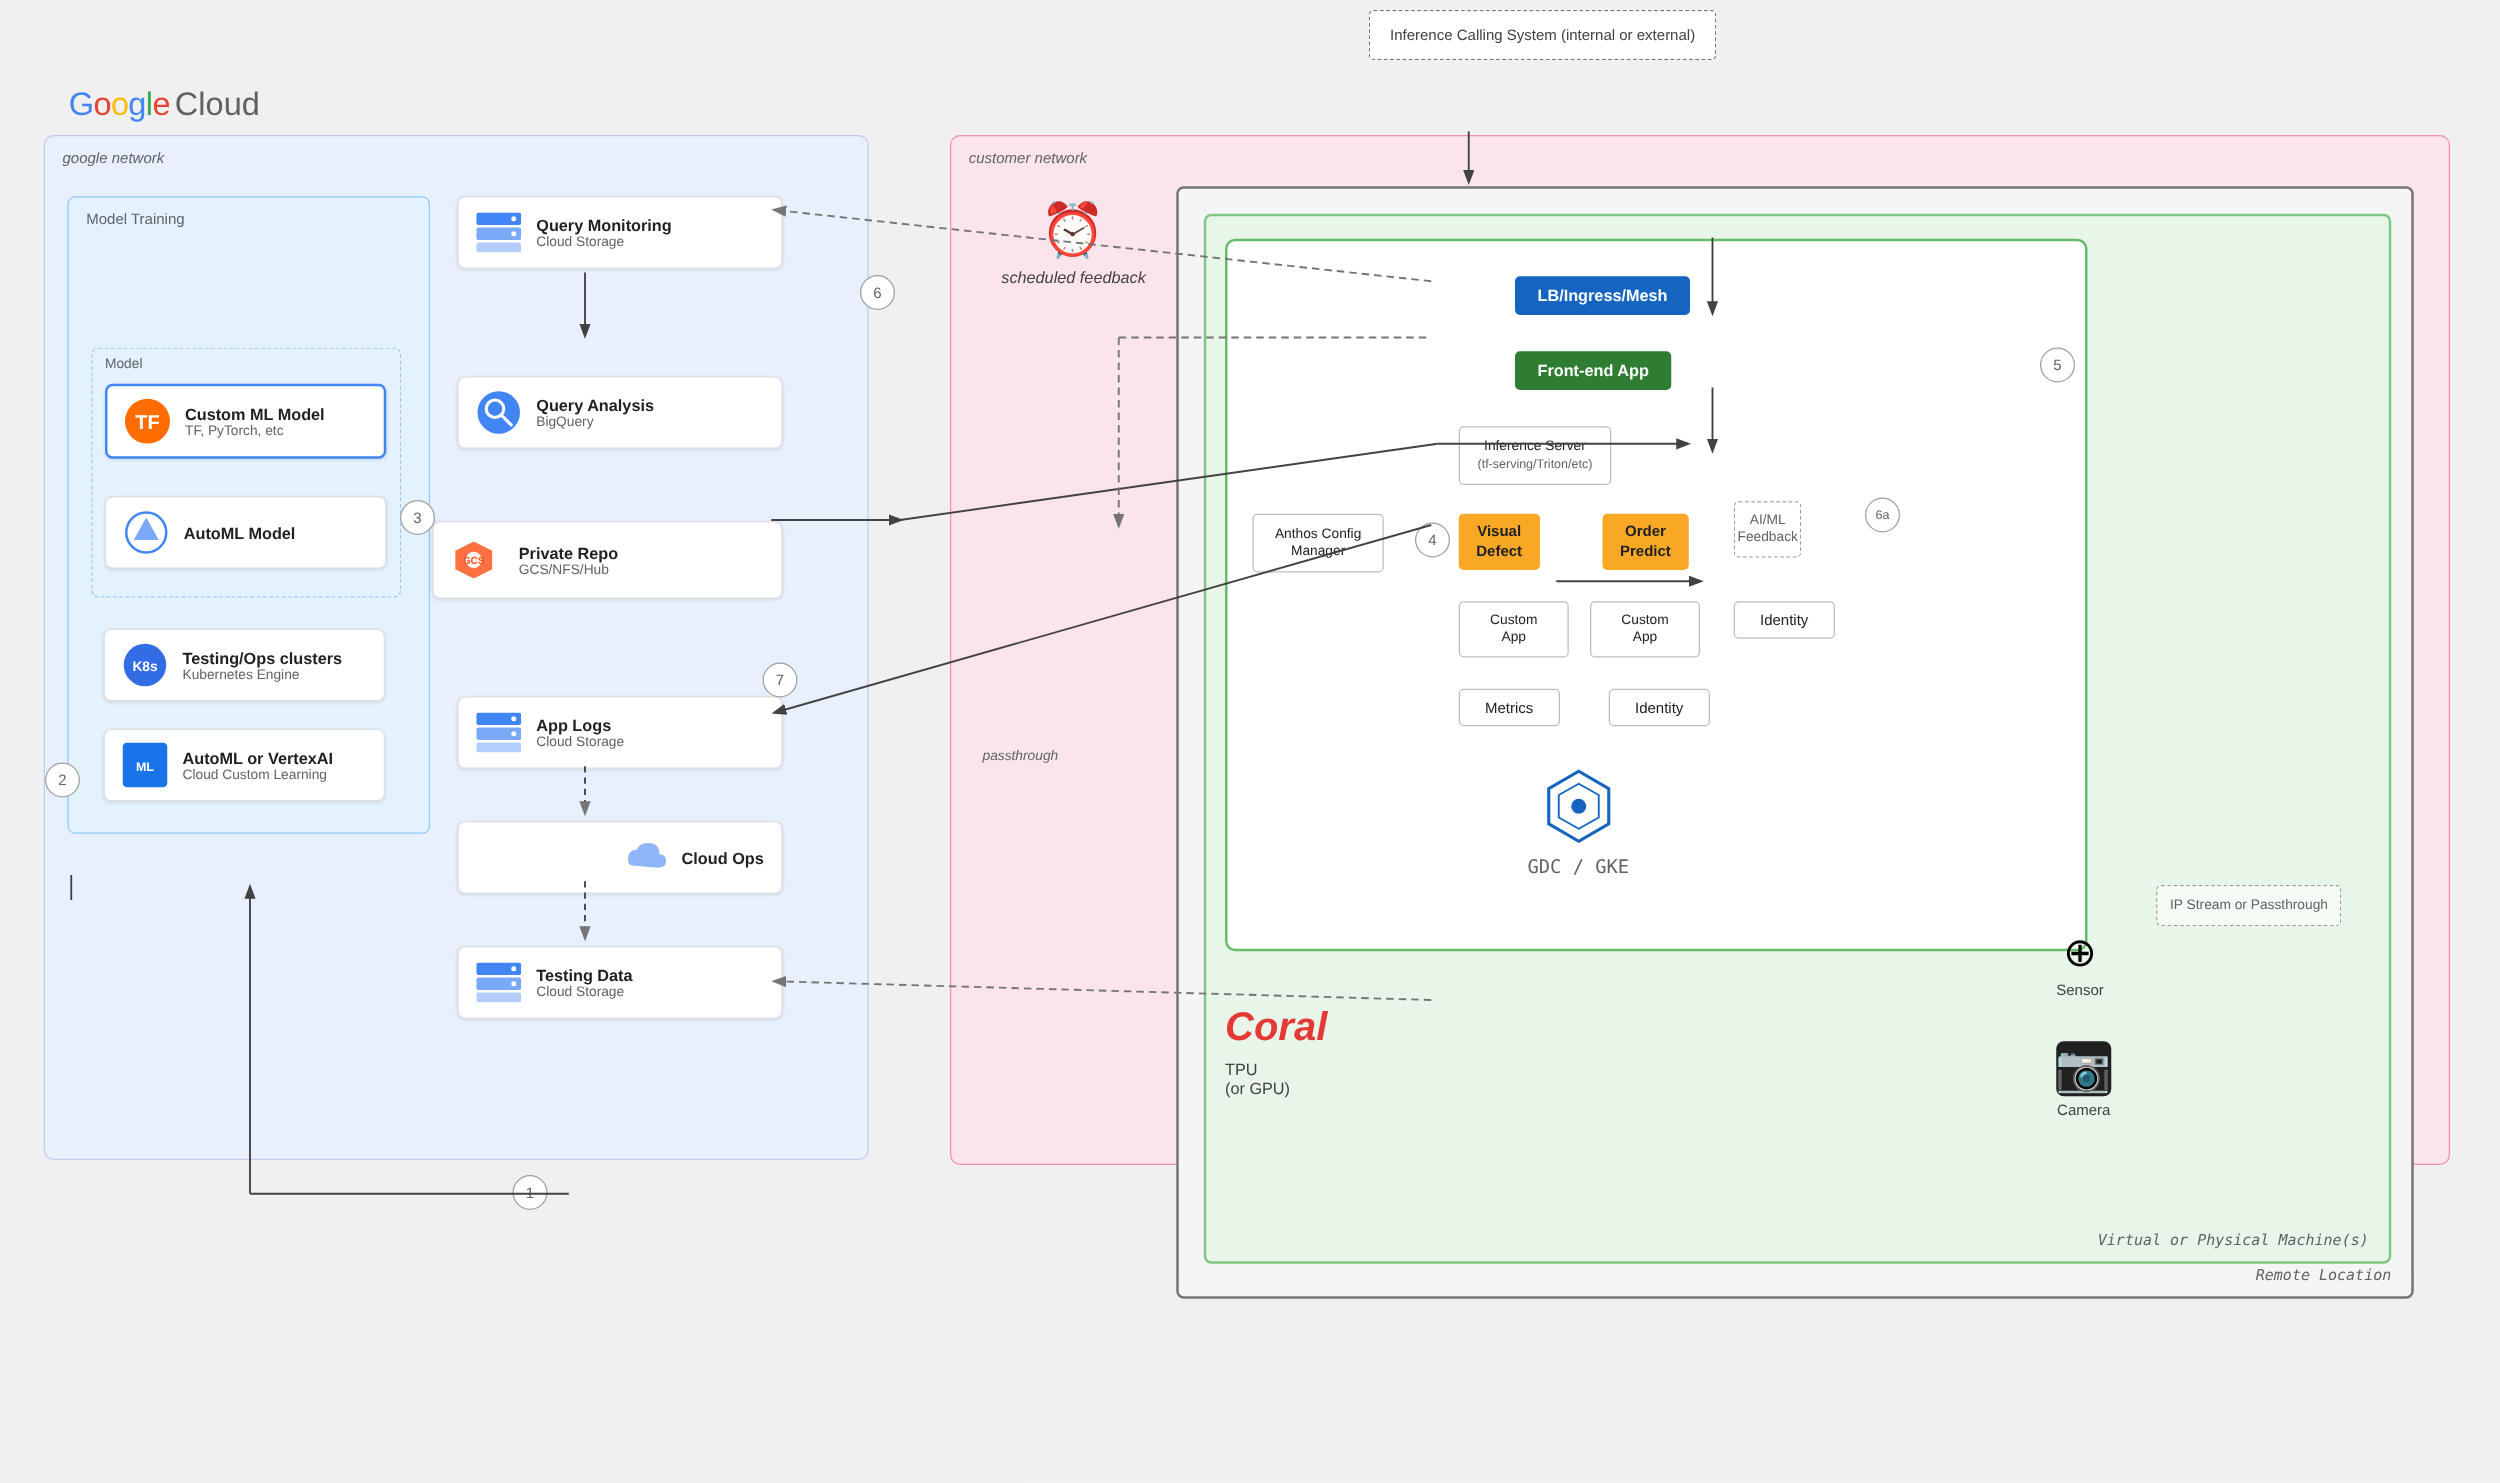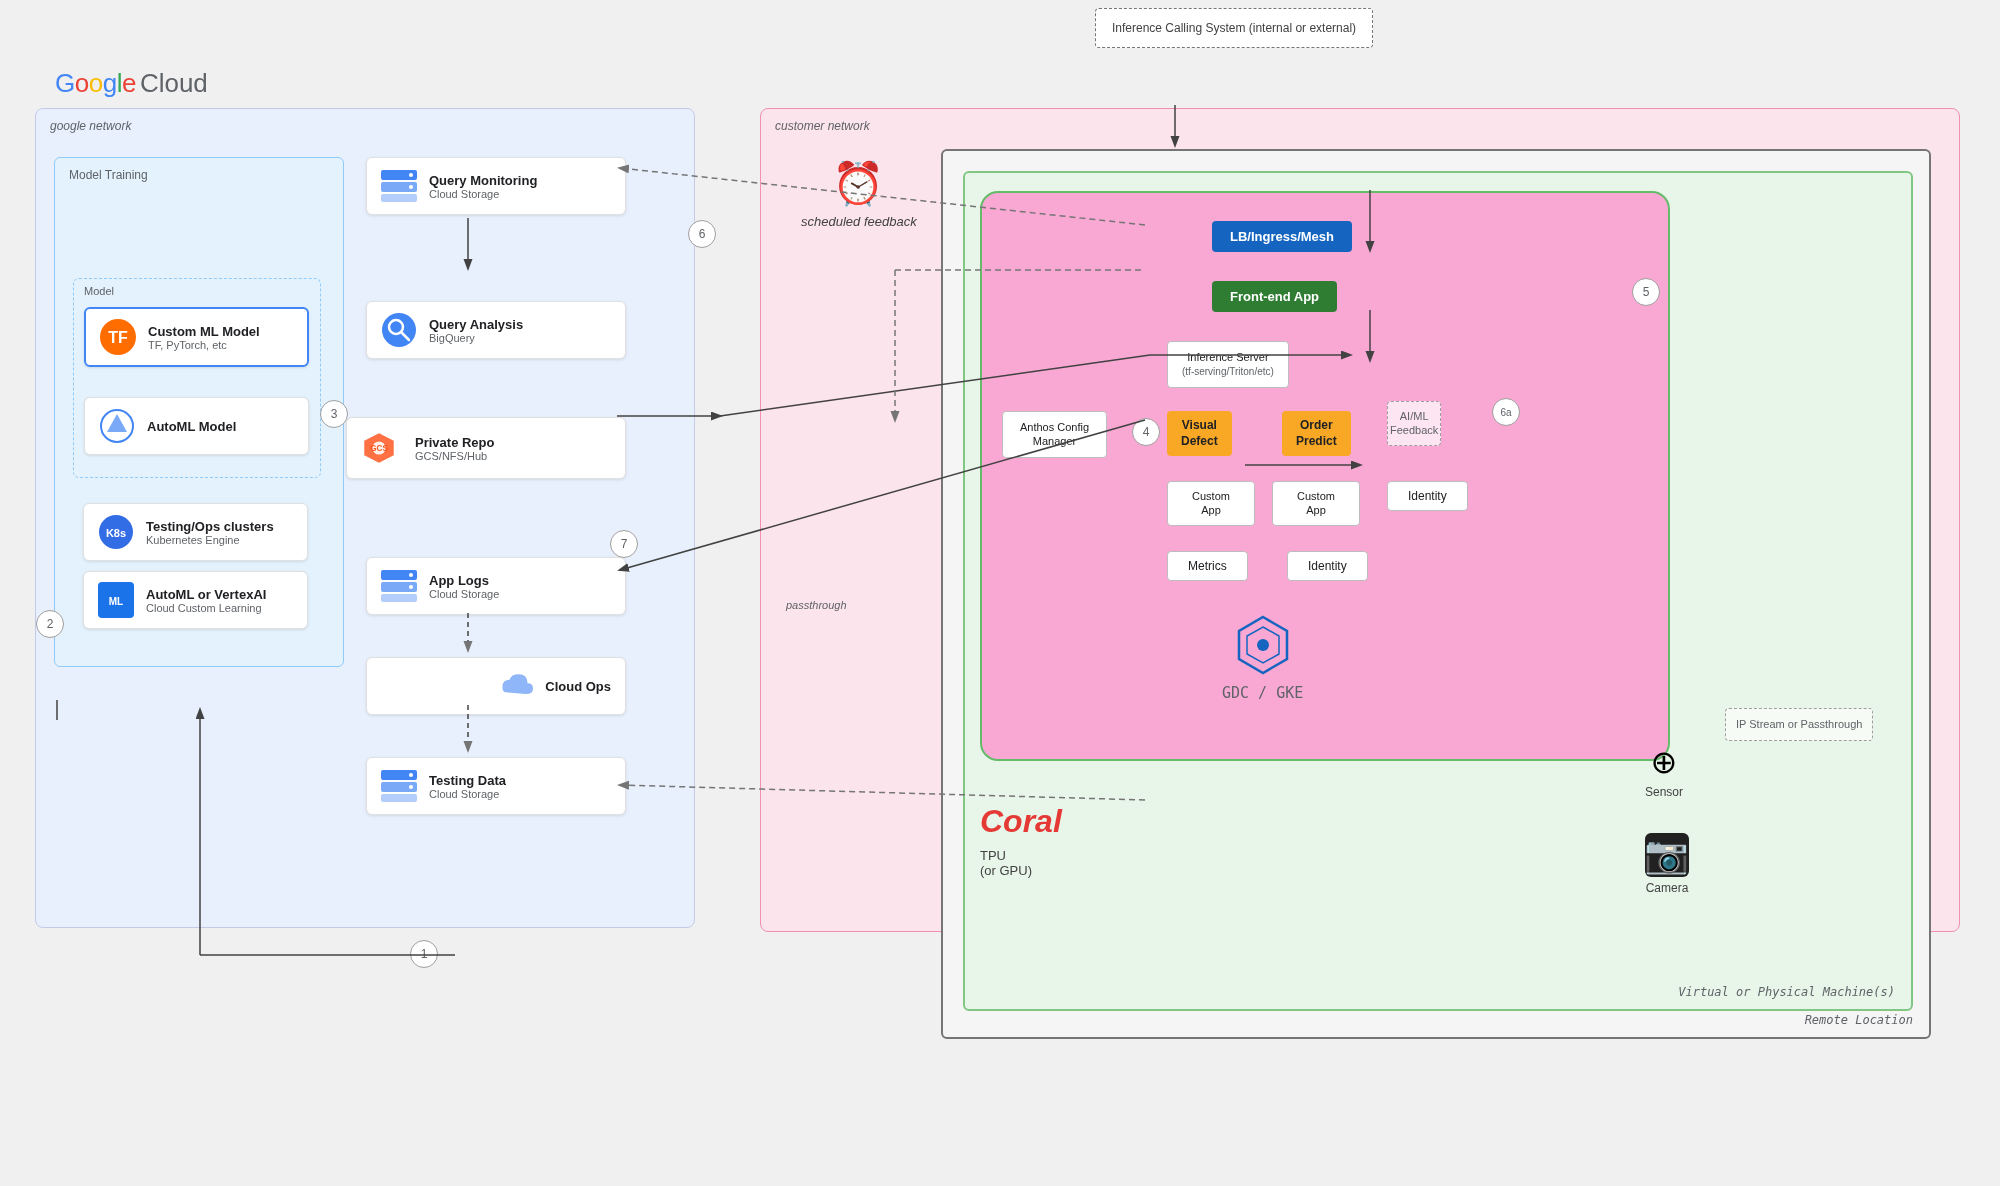--- a/index.html
+++ b/index.html
@@ -311,21 +311,21 @@
             <circle cx="18" cy="18" r="17" fill="#326DE6"></circle>
             <text x="18" y="23" text-anchor="middle" font-size="11" fill="white" font-weight="bold">K8s</text>
           </svg>
         </div>
         <div class="text-block">
           <div class="title">Testing/Ops clusters</div>
           <div class="subtitle">Kubernetes Engine</div>
         </div>
       </div>
 
-      <div class="service-card" style="position:absolute;top:413px;left:28px;width:225px;">
+      <div class="service-card" style="position:absolute;top:425px;left:28px;width:225px;">
         <div class="icon">
           <svg width="36" height="36" viewBox="0 0 36 36">
             <rect width="36" height="36" rx="4" fill="#1A73E8"></rect>
             <text x="18" y="23" text-anchor="middle" font-size="10" fill="white" font-weight="bold">ML</text>
           </svg>
         </div>
         <div class="text-block">
           <div class="title">AutoML or VertexAI</div>
           <div class="subtitle">Cloud Custom Learning</div>
         </div>
@@ -430,21 +430,21 @@
     </div>
 
     <div class="passthrough-label" style="position:absolute;top:490px;left:25px;font-size:11px;color:#5f6368;font-style:italic;">passthrough</div>
 
     <div class="remote-location" style="position:absolute;top:40px;left:180px;width:990px;height:890px;">
       <span class="remote-location-label" style="position:absolute;bottom:10px;right:16px;font-size:12px;color:#5f6368;font-style:italic;font-family:monospace;">Remote Location</span>
 
       <div class="vpm-box" style="position:absolute;top:20px;left:20px;width:950px;height:840px;background:#e8f5e9;border:2px solid #81c784;border-radius:6px;">
         <span class="vpm-label" style="position:absolute;bottom:10px;right:16px;font-size:12px;color:#5f6368;font-style:italic;font-family:monospace;">Virtual or Physical Machine(s)</span>
 
-        <div class="gdc-gke-box" style="position:absolute;top:18px;left:15px;width:690px;height:570px;background:#f9a8d4;border:2px solid #66bb6a;border-radius:18px;">
+        <div class="gdc-gke-box" style="position:absolute;top:18px;left:15px;width:690px;height:570px;background:#ffffff;border:2px solid #66bb6a;border-radius:8px;">
 
           <div style="position:absolute;top:28px;left:230px;background:#1565c0;color:white;border-radius:4px;padding:8px 18px;font-size:13px;font-weight:600;white-space:nowrap;">LB/Ingress/Mesh</div>
 
           <div style="position:absolute;top:88px;left:230px;background:#2e7d32;color:white;border-radius:4px;padding:8px 18px;font-size:13px;font-weight:600;white-space:nowrap;">Front-end App</div>
 
           <div style="position:absolute;top:148px;left:185px;background:white;border:1px solid #bdbdbd;border-radius:4px;padding:8px 14px;font-size:11px;text-align:center;color:#202124;line-height:1.4;">
             <div>Inference Server</div>
             <div style="font-size:10px;color:#5f6368;">(tf-serving/Triton/etc)</div>
           </div>
 

